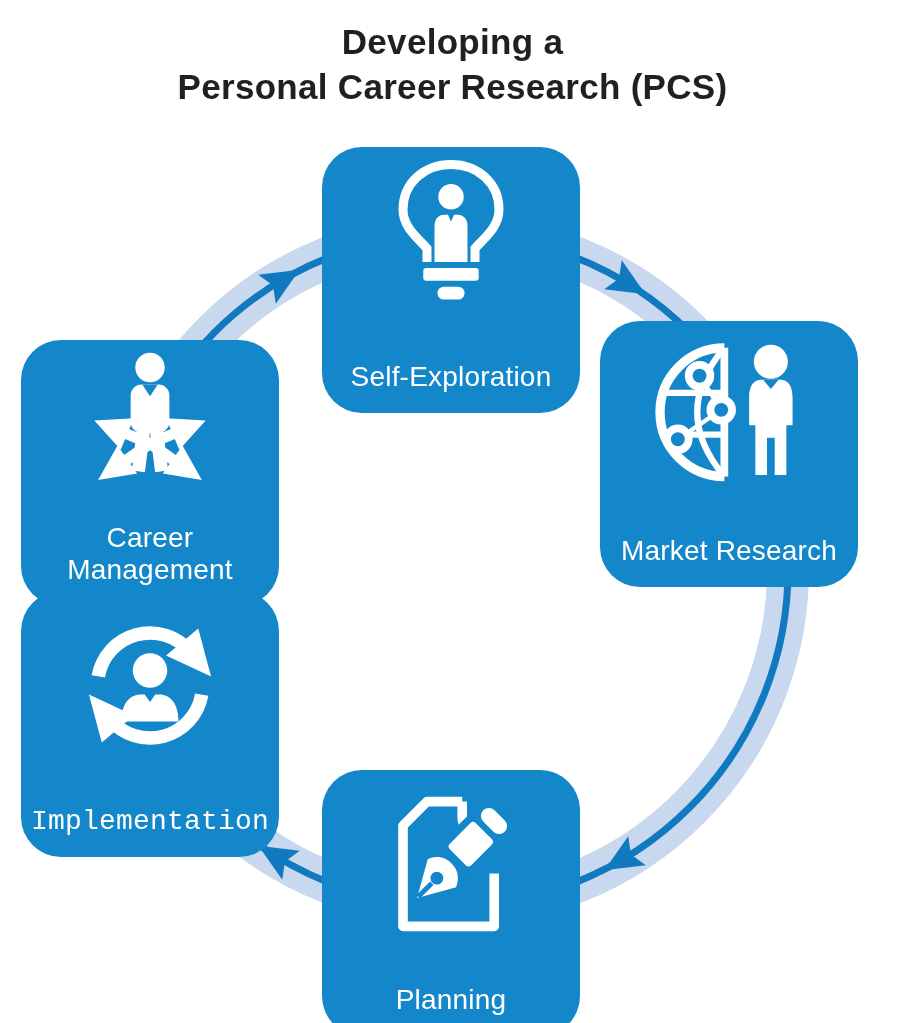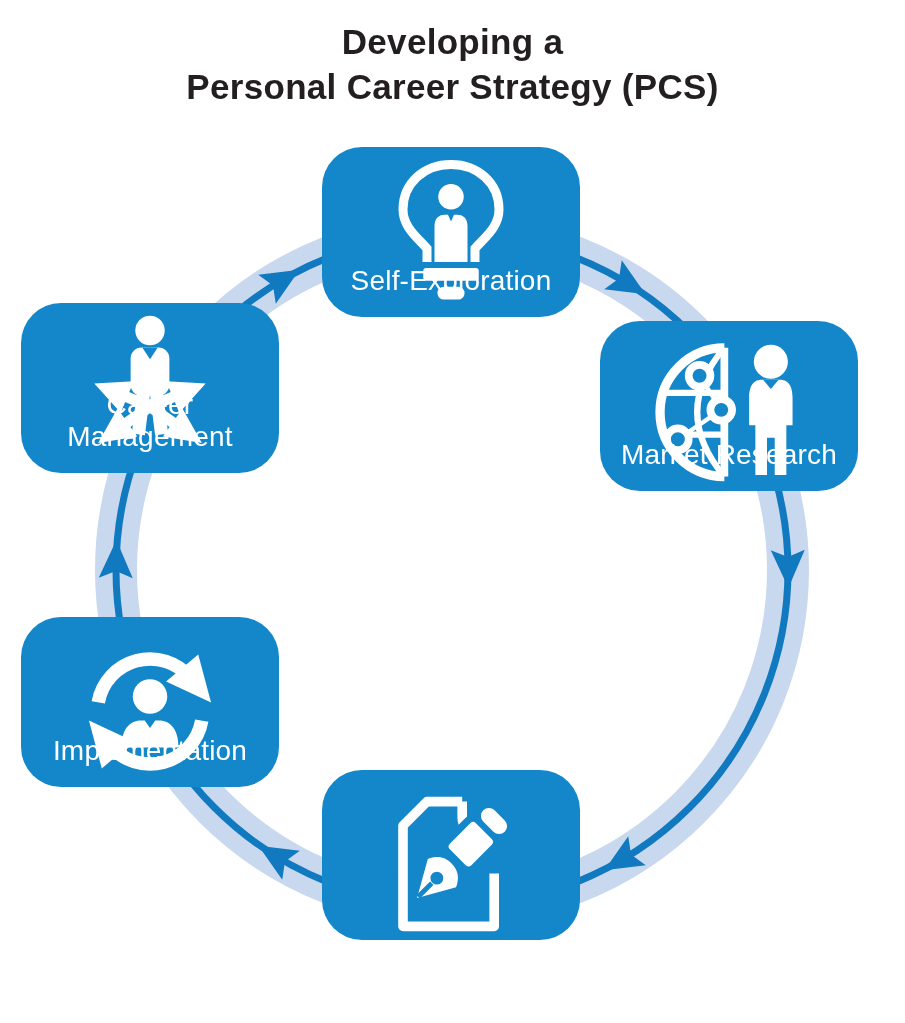--- a/index.html
+++ b/index.html
@@ -23,21 +23,21 @@
     letter-spacing: 0.3px;
     color: #231f20;
   }
   .ring {
     position: absolute;
     left: 0; top: 0;
     width: 905px; height: 1023px;
   }
   .node {
     position: absolute;
-    width: 258px; height: 170px;
+    width: 258px; height: 266px;
     background: #1387c9;
     border-radius: 40px;
   }
   .node .label {
     position: absolute;
     bottom: 20px; left: 0;
     width: 100%;
     text-align: center;
     color: #ffffff;
     font-size: 28px;
@@ -45,36 +45,36 @@
   }
   .node svg.icon {
     position: absolute;
     left: 50%;
     transform: translateX(-50%);
   }
   .n-self           { left: 322px; top: 147px; }
   .n-market         { left: 600px; top: 321px; }
   .n-focus          { left: 621px; top: 591px; }
   .n-planning       { left: 322px; top: 770px; }
-  .n-implementation { left: 21px;  top: 617px; }
-  .n-career         { left: 21px;  top: 303px; }
+  .n-implementation { left: 21px;  top: 591px; font-family: Liberation Mono, monospace; }
+  .n-career         { left: 21px;  top: 340px; }
 
   .icon-bulb    { width: 150px; height: 150px; top: 10px; }
   .icon-globe   { width: 155px; height: 155px; top: 16px; }
   .icon-tree    { width: 150px; height: 150px; top: 20px; }
   .icon-pen     { width: 160px; height: 160px; top: 14px; }
   .icon-sync    { width: 150px; height: 150px; top: 18px; }
   .icon-arrows  { width: 155px; height: 155px; top: 12px; }
 </style>
 </head>
 <body>
 
 <div class="canvas">
 
-  <h1 class="title"><span>Developing a</span><br><span>Personal Career Strategy (PCS)</span></h1>
+  <h1 class="title"><span>Developing a</span><br><span>Personal Career Research (PCS)</span></h1>
 
   <svg class="ring" viewBox="0 0 905 1023" aria-hidden="true">
     <circle cx="452" cy="570" r="336" fill="none" stroke="#c8d8ee" stroke-width="42"></circle>
     <circle cx="452" cy="570" r="336" fill="none" stroke="#1079bf" stroke-width="7"></circle>
     <g fill="#1079bf">
       <polygon points="24,0 -14,17 -7,0 -14,-17" transform="translate(625,282) rotate(31)"></polygon>
       <polygon points="24,0 -14,17 -7,0 -14,-17" transform="translate(788,564) rotate(89)"></polygon>
       <polygon points="24,0 -14,17 -7,0 -14,-17" transform="translate(625,858) rotate(149)"></polygon>
       <polygon points="24,0 -14,17 -7,0 -14,-17" transform="translate(279,858) rotate(211)"></polygon>
       <polygon points="24,0 -14,17 -7,0 -14,-17" transform="translate(116,564) rotate(271)"></polygon>
@@ -133,20 +133,21 @@
         </g>
         <g fill="#ffffff">
           <path d="M50,80 L37.5,58 C40.5,51.5 45,49.5 50,49.5 C55,49.5 59.5,51.5 62.5,58 Z"></path>
           <rect x="40.5" y="21" width="19" height="23" rx="2.5"></rect>
           <rect x="40.5" y="7" width="19" height="10" rx="5"></rect>
         </g>
         <circle cx="50" cy="62.5" r="4" fill="#1387c9"></circle>
         <line x1="50" y1="79" x2="50" y2="67" stroke="#1387c9" stroke-width="3"></line>
       </g>
     </svg>
+    <div class="label">Planning</div>
   </div>
 
   <div class="node n-implementation">
     <svg class="icon icon-sync" viewBox="0 0 100 100">
       <g fill="none" stroke="#fff" stroke-width="9">
         <path d="M15.5,44.9 A35,35 0 0 1 76.8,28.5"></path>
         <path d="M84.5,57.1 A35,35 0 0 1 23.2,73.5"></path>
       </g>
       <g fill="#fff">
         <polygon points="19,0 -11,14 -11,-14" transform="translate(78.5,30.5) rotate(50)"></polygon>

